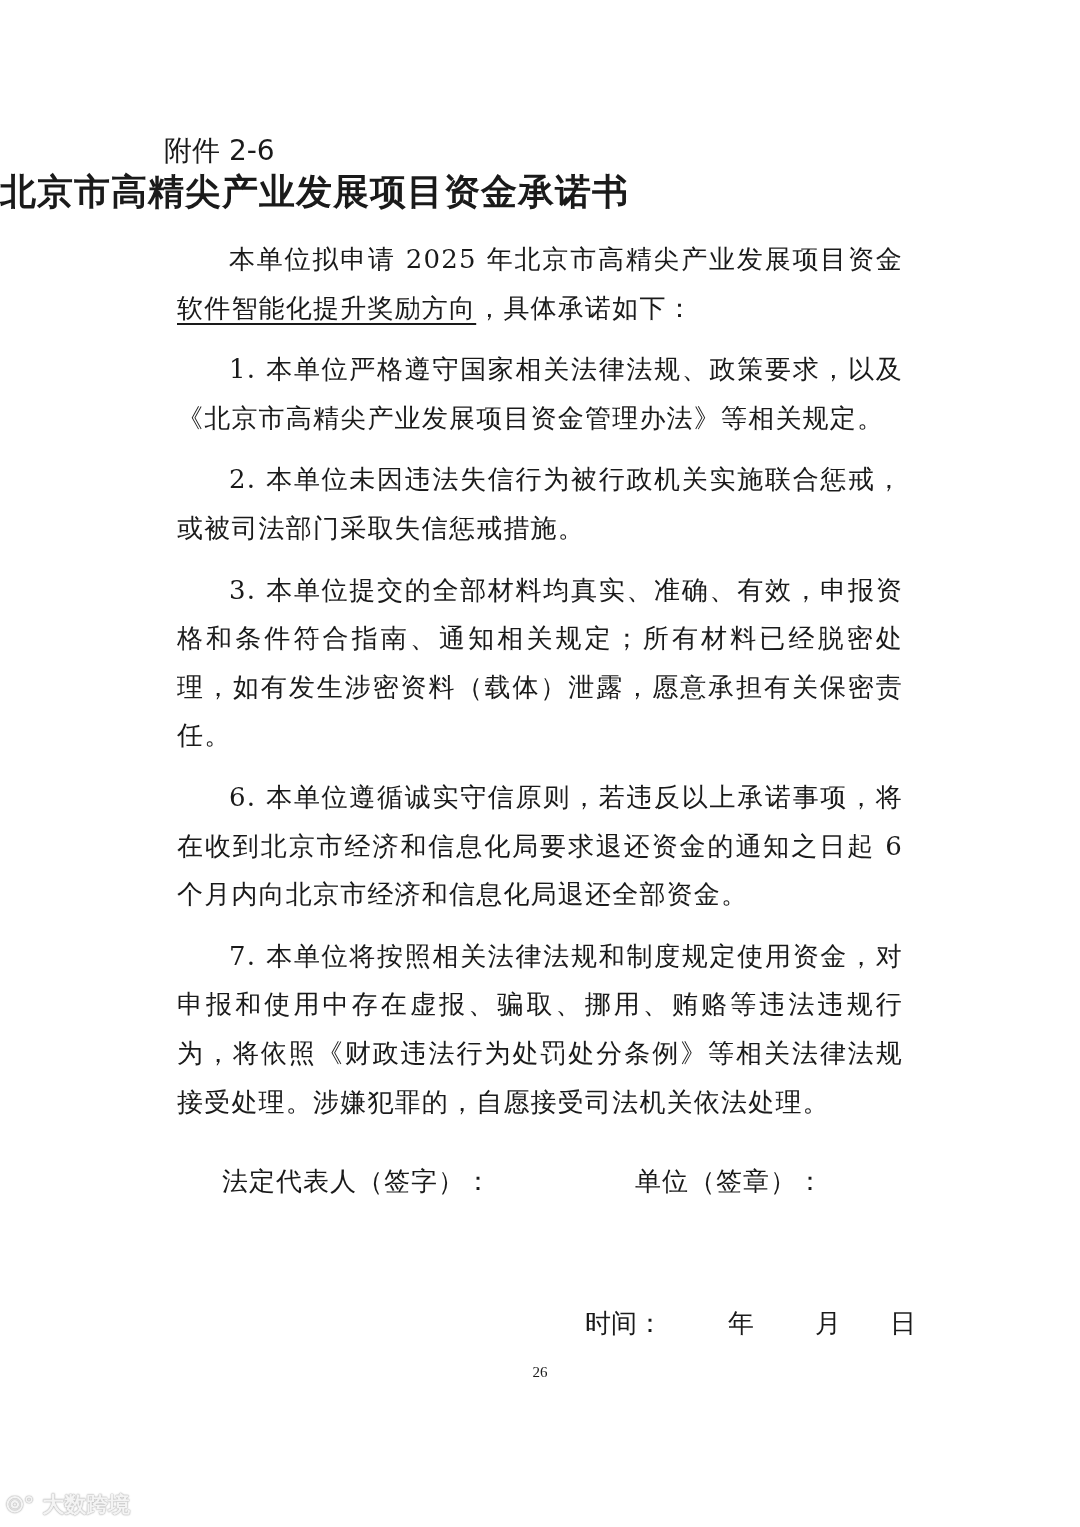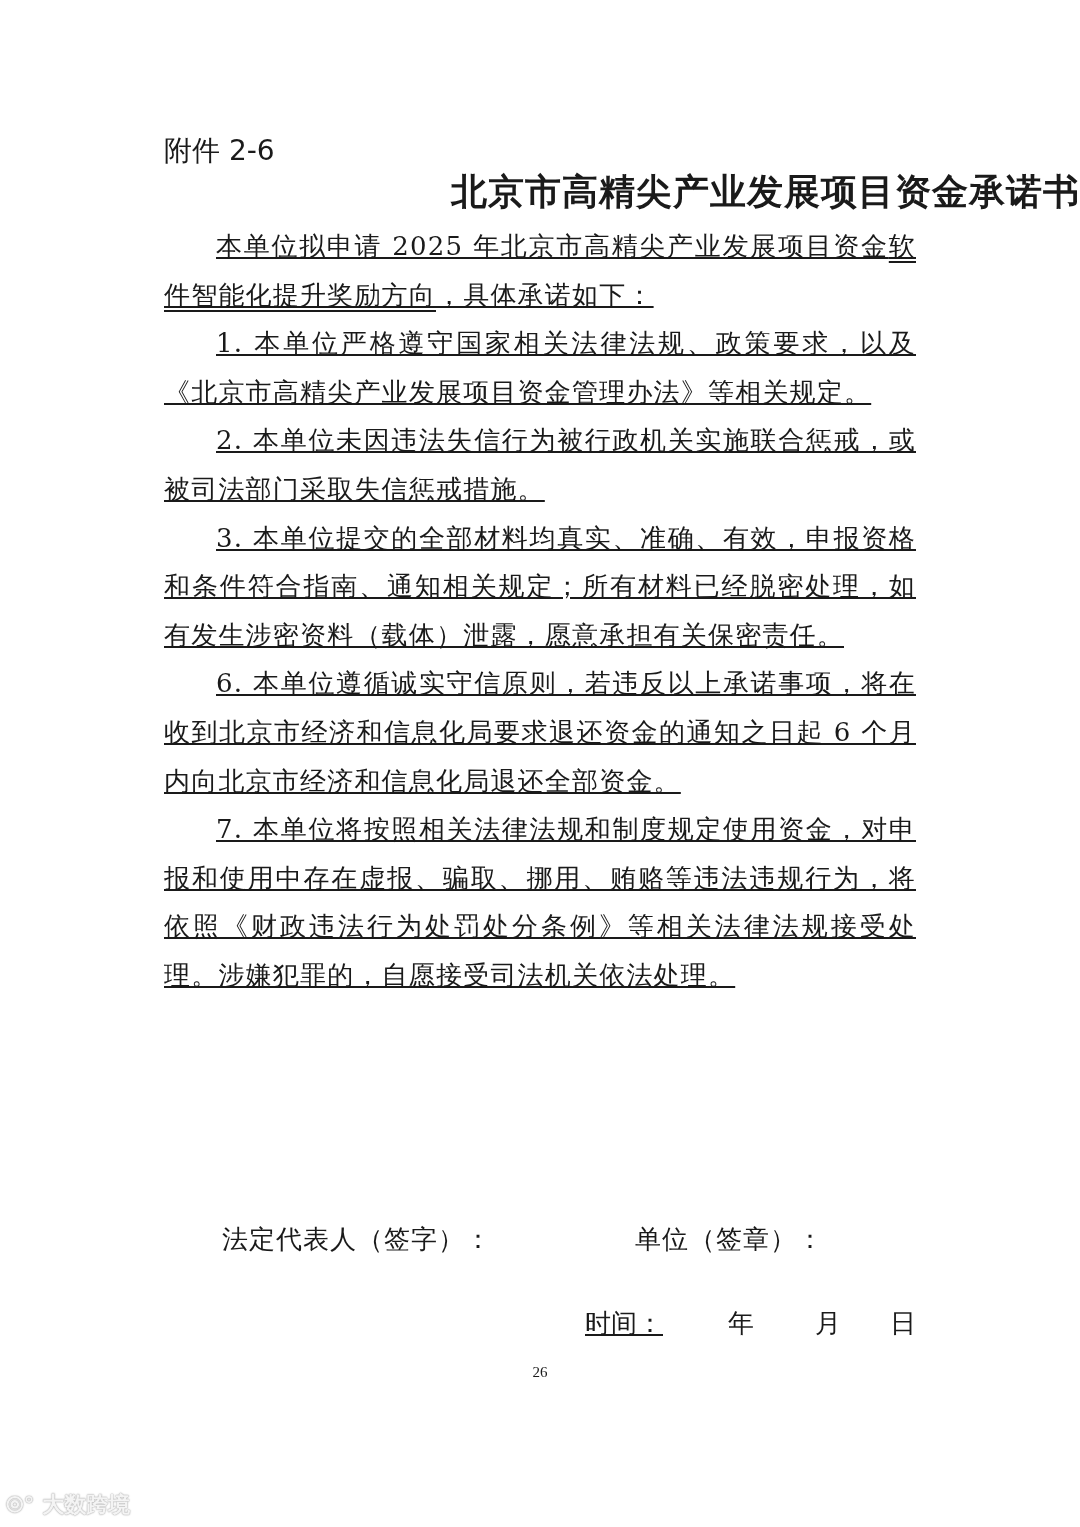--- a/index.html
+++ b/index.html
@@ -1,27 +1,27 @@
 <!DOCTYPE html>
 <html><head>
 <meta charset="utf-8">
 <style>
   html, body { margin: 0; padding: 0; background: #ffffff; }
   body { width: 1080px; height: 1527px; position: relative; overflow: hidden;
          font-family: "DejaVu Serif", "Liberation Serif", serif; color: #1a1a1a; }
   .attachment { position: absolute; left: 164px; top: 132px; font-size: 28px;
                 font-family: "DejaVu Sans", "Liberation Sans", sans-serif; }
-  .title { position: absolute; left: 0; width: 1080px; top: 168px; text-align: right;
+  .title { position: absolute; left: 0; width: 1080px; top: 168px; text-align: left;
            font-size: 36px; font-weight: bold; font-family: "DejaVu Sans", "Liberation Sans", sans-serif;
            letter-spacing: 1px; }
   .body { position: absolute; left: 164px; top: 222px; width: 752px; font-size: 26px;
           line-height: 48.6px; text-align: justify; text-align-last: left; letter-spacing: 1.2px; }
-  .para { margin: 0; text-indent: 2em; text-decoration: underline; }
+  .para { margin: 13px; text-indent: 2em; }
   .underline { text-decoration: underline; text-underline-offset: 6px; }
-  .sig-row { position: absolute; top: 1222px; font-size: 26px; letter-spacing: 1px; }
+  .sig-row { position: absolute; top: 1164px; font-size: 26px; letter-spacing: 1px; }
   .sig-left { left: 222px; }
   .sig-right { left: 635px; }
   .date-row { position: absolute; top: 1306px; left: 585px; font-size: 26px; }
   .date-row span { position: absolute; white-space: nowrap; }
   .page-num { position: absolute; top: 1364px; left: 0; width: 1080px; text-align: center;
               font-size: 15px; font-family: "Liberation Serif", serif; }
   .watermark { position: absolute; left: 6px; top: 1490px; font-size: 22px; color: #f4f4f4;
                font-family: "DejaVu Sans", "Liberation Sans", sans-serif; font-weight: bold;
                text-shadow: 0 0 2px #b0b0b0, 0 0 1px #999; }
 </style>
@@ -38,21 +38,21 @@
   <p class="para">2. 本单位未因违法失信行为被行政机关实施联合惩戒，或被司法部门采取失信惩戒措施。</p>
   <p class="para">3. 本单位提交的全部材料均真实、准确、有效，申报资格和条件符合指南、通知相关规定；所有材料已经脱密处理，如有发生涉密资料（载体）泄露，愿意承担有关保密责任。</p>
   <p class="para">6. 本单位遵循诚实守信原则，若违反以上承诺事项，将在收到北京市经济和信息化局要求退还资金的通知之日起 6 个月内向北京市经济和信息化局退还全部资金。</p>
   <p class="para">7. 本单位将按照相关法律法规和制度规定使用资金，对申报和使用中存在虚报、骗取、挪用、贿赂等违法违规行为，将依照《财政违法行为处罚处分条例》等相关法律法规接受处理。涉嫌犯罪的，自愿接受司法机关依法处理。</p>
 </div>
 
 <div class="sig-row sig-left">法定代表人（签字）：</div>
 <div class="sig-row sig-right">单位（签章）：</div>
 
 <div class="date-row">
-  <span style="left:0;text-decoration:underline;">时间：</span>
+  <span style="left:0;">时间：</span>
   <span style="left:143px;">年</span>
   <span style="left:230px;">月</span>
   <span style="left:305px;">日</span>
 </div>
 
 <div class="page-num">26</div>
 
 <div class="watermark">
   <span>⦾°</span>
   <span>大数跨境</span>

